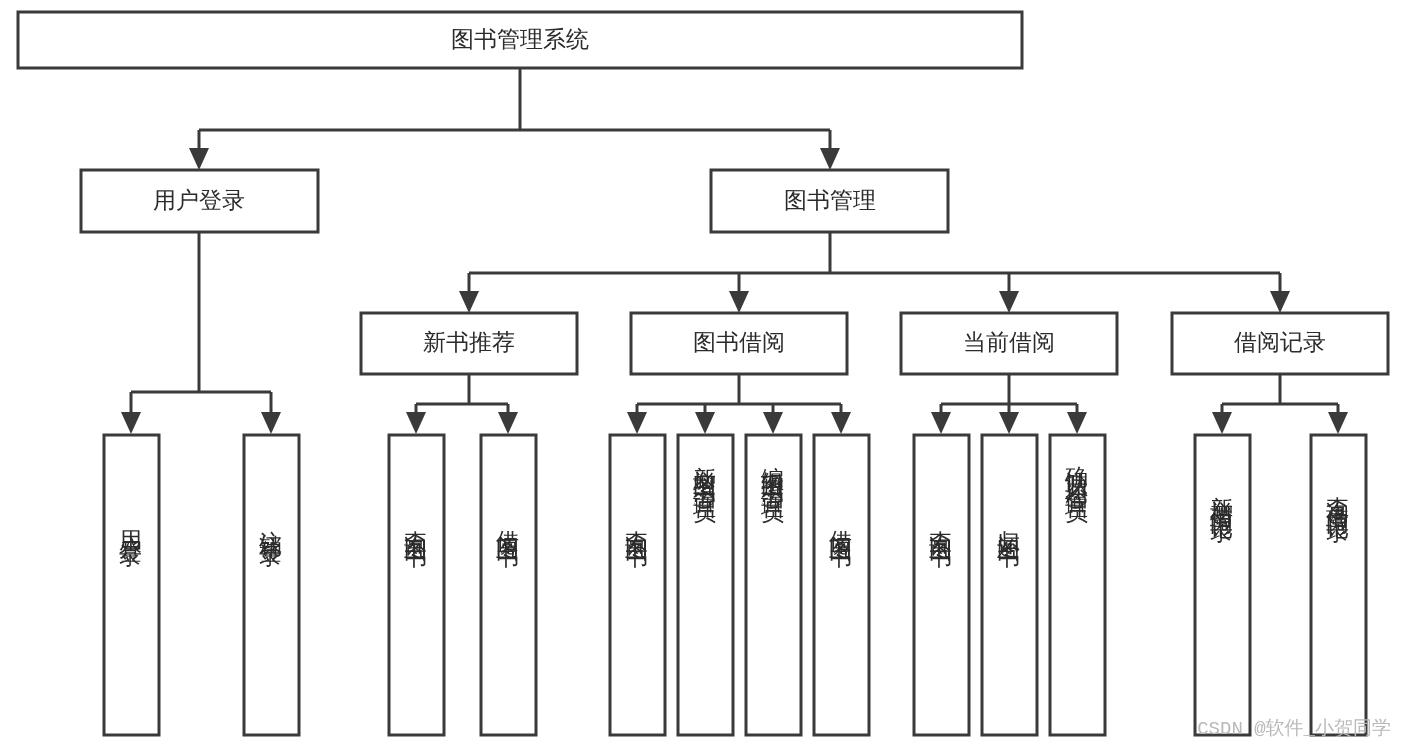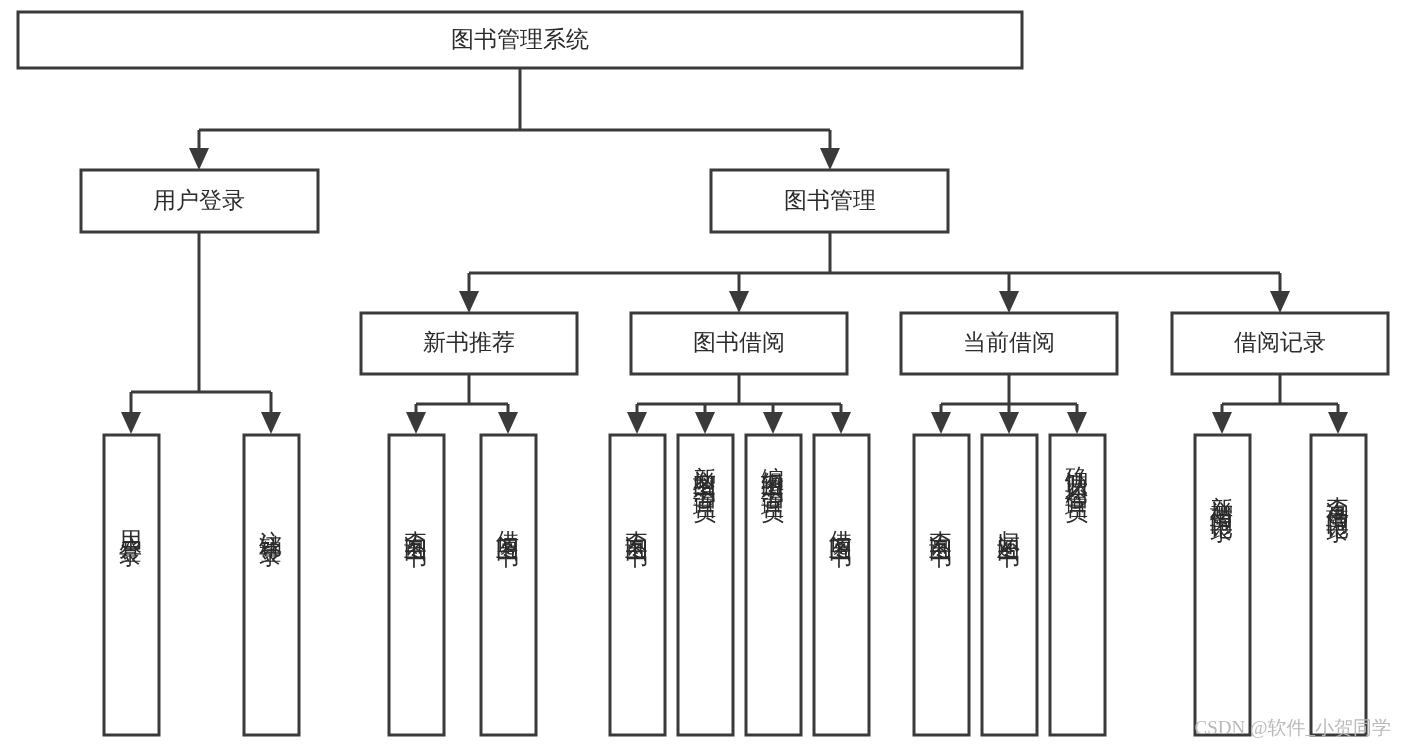--- a/index.html
+++ b/index.html
@@ -55,21 +55,21 @@
     text-orientation: upright;
     glyph-orientation-vertical: 0;
     letter-spacing: 5px;
     dominant-baseline: central;
     text-anchor: start;
   }
   .watermark {
     position: absolute;
     right: 14px;
     bottom: 6px;
-    font-family: Liberation Serif, serif;
+    font-family: Liberation Mono, monospace;
     font-size: 19px;
     color: #b9b9b9;
     white-space: nowrap;
     user-select: none;
   }
 </style>
 </head>
 <body>
 
 <div id="diagram-root">

